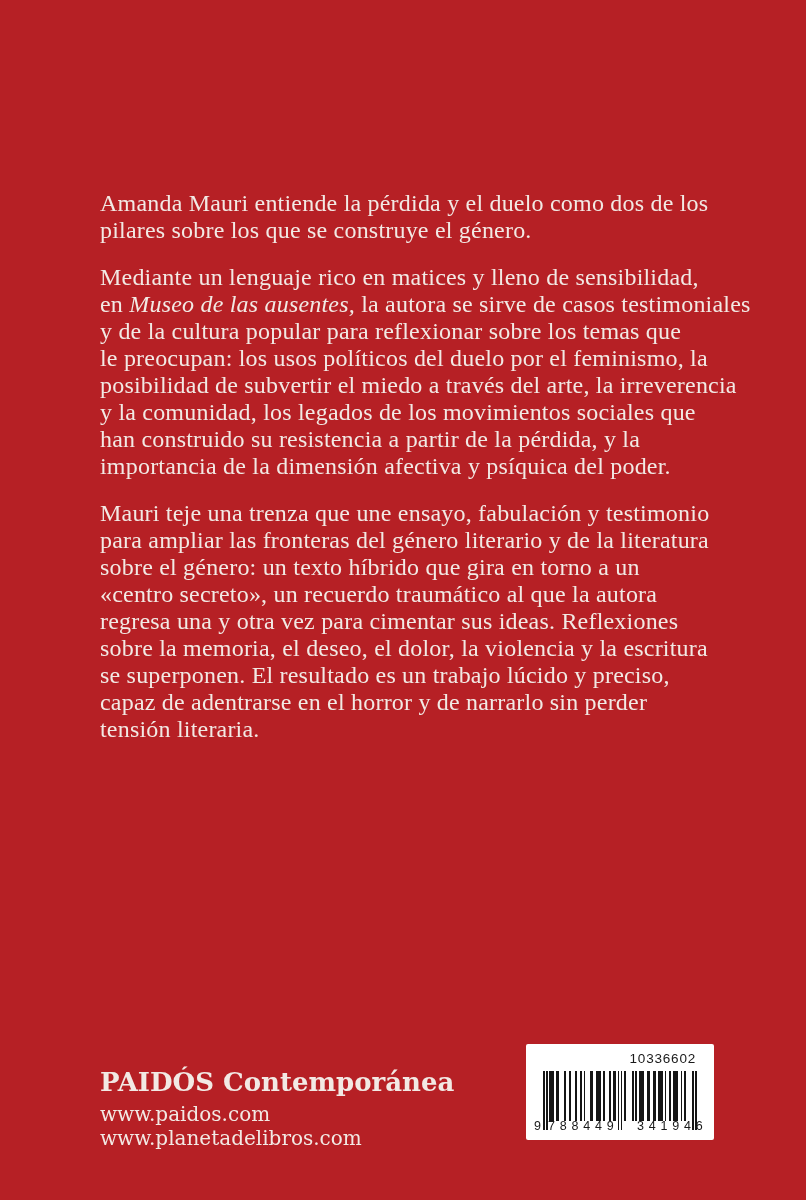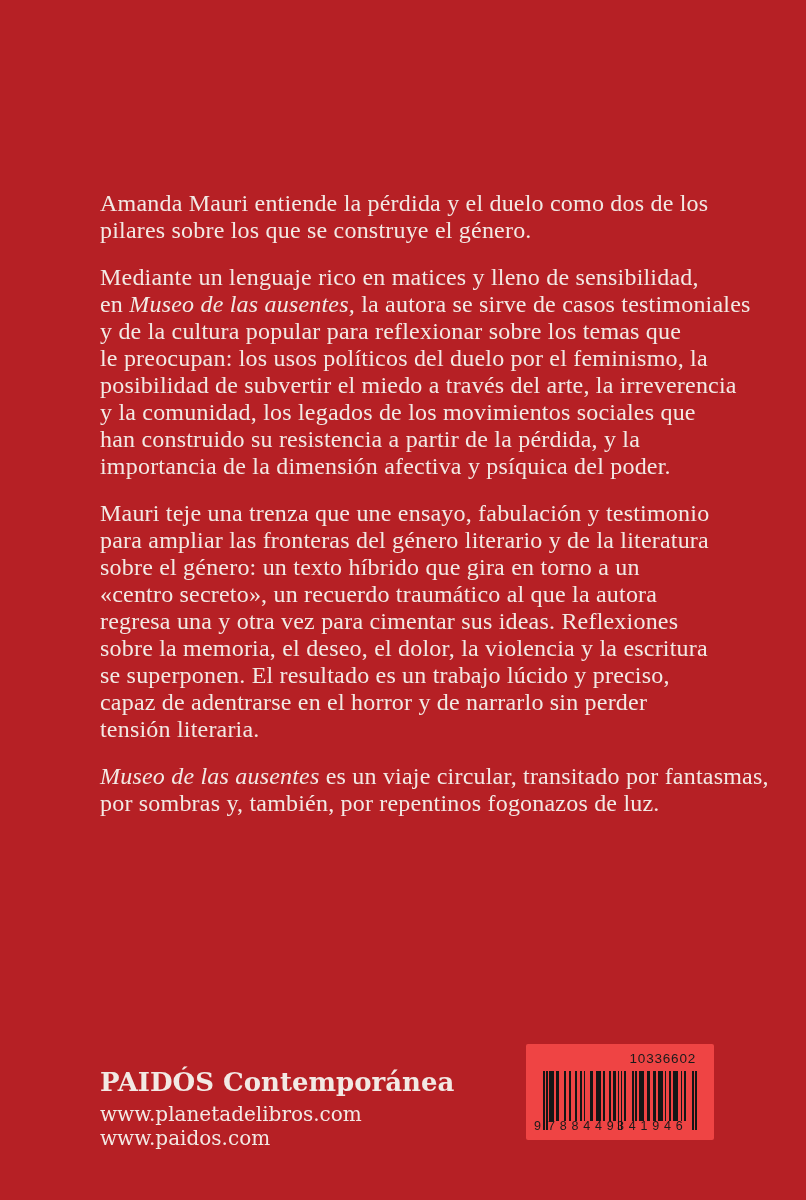--- a/index.html
+++ b/index.html
@@ -45,21 +45,21 @@
   .imprint .url {
     font-family: "DejaVu Serif", serif;
     font-size: 20px;
     line-height: 24px;
   }
   
   .barcode-box {
     position: absolute;
     left: 526px; top: 1044px;
     width: 188px; height: 96px;
-    background: #ef4444;
+    background: #ffffff;
     border-radius: 2px;
   }
   .barcode-top-number {
     position: absolute;
     top: 7px; right: 18px;
     font-family: "Liberation Sans", sans-serif;
     font-size: 13.5px;
     letter-spacing: 0.8px;
     color: #1a1a1a;
   }
@@ -73,21 +73,21 @@
     position: absolute;
     top: 48px;
     font-family: "Liberation Sans", sans-serif;
     font-size: 12.5px;
     color: #1a1a1a;
     text-align: center;
     white-space: nowrap;
   }
   .bc-9  { left: -16px; width: 14px; text-align: right; letter-spacing: 0; }
   .bc-g1 { left: 5px;  width: 68px; letter-spacing: 4.8px; }
-  .bc-g2 { left: 74px; width: 68px; letter-spacing: 4.8px; }
+  .bc-g2 { left: 94px; width: 68px; letter-spacing: 4.8px; }
 </style>
 </head>
 <body>
 
 <div class="cover">
 
   <div class="blurb">
     <p><span>Amanda Mauri entiende la pérdida y el duelo como dos de los
 pilares sobre los que se construye el género.</span></p>
     <p><span>Mediante un lenguaje rico en matices y lleno de sensibilidad,
@@ -100,28 +100,26 @@
 importancia de la dimensión afectiva y psíquica del poder.</span></p>
     <p><span>Mauri teje una trenza que une ensayo, fabulación y testimonio
 para ampliar las fronteras del género literario y de la literatura
 sobre el género: un texto híbrido que gira en torno a un
 «centro secreto», un recuerdo traumático al que la autora
 regresa una y otra vez para cimentar sus ideas. Reflexiones
 sobre la memoria, el deseo, el dolor, la violencia y la escritura
 se superponen. El resultado es un trabajo lúcido y preciso,
 capaz de adentrarse en el horror y de narrarlo sin perder
 tensión literaria.</span></p>
-    <p><em>Museo de las ausentes</em><span> es un viaje circular, transitado por fantasmas,
-por sombras y, también, por repentinos fogonazos de luz.</span></p>
   </div>
 
   <div class="imprint">
     <div class="name">PAIDÓS Contemporánea</div>
+    <div class="url">www.paidos.com</div>
     <div class="url">www.planetadelibros.com</div>
-    <div class="url">www.paidos.com</div>
   </div>
 
   <div class="barcode-box">
     <div class="barcode-top-number">10336602</div>
     <div class="barcode-wrap">
       <svg viewBox="0 0 95 59" preserveAspectRatio="none" shape-rendering="crispEdges">
           <rect x="0" y="0" width="1" height="59" fill="#151515"></rect>
           <rect x="2" y="0" width="1" height="59" fill="#151515"></rect>
           <rect x="4" y="0" width="1" height="50" fill="#151515"></rect>
           <rect x="5" y="0" width="1" height="50" fill="#151515"></rect>

